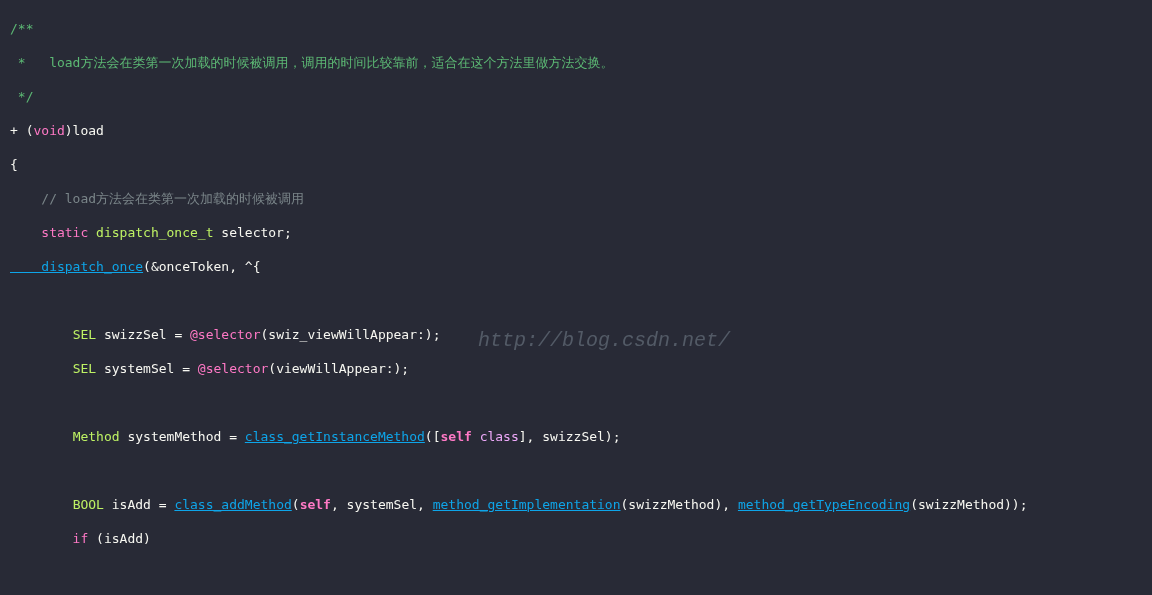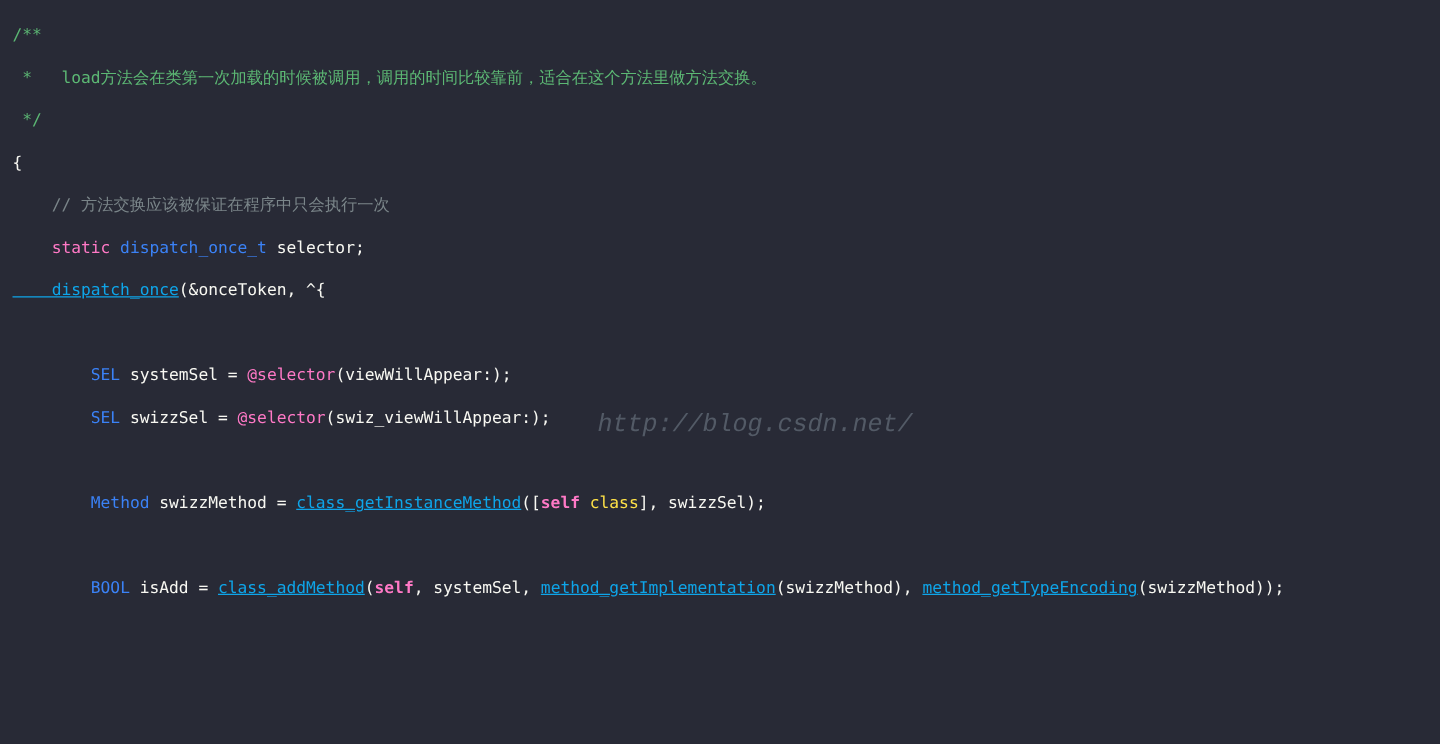--- a/index.html
+++ b/index.html
@@ -1,47 +1,49 @@
 <!DOCTYPE html>
 <html><head>
 <meta charset="utf-8">
 <style>
   html,body{margin:0;padding:0;width:1152px;height:595px;background:#282a36;font-family:Menlo,Consolas,"DejaVu Sans Mono",monospace;font-size:13px;line-height:17px;overflow:hidden;}
   .code{color:#f8f8f2;padding:3px 0 0 10px;white-space:pre;}
   .line{min-height:17px;}
   .comment{color:#7a8589;}
   .doc{color:#5cb874;}
   .kw{color:#ff79c6;}
-  .type{color:#3b82f6;}
+  .type{color:#bef264;}
   .id{color:#f8f8f2;}
   .fn{color:#0ea5e9;text-decoration:underline;}
-  .sel{color:#fde047;}
+  .sel{color:#f0abfc;}
   .at{color:#ff79c6;}
   .br{color:#f8f8f2;}
   .selfkw{color:#ff79c6;font-weight:bold;}
   .watermark{position:absolute;top:332px;left:478px;color:#6a7580;font-family:Liberation Mono, monospace;font-size:20px;font-style:italic;opacity:0.65;pointer-events:none;}
 </style>
 </head>
 <body>
 
 <div class="code">
 <div class="line"><span class="doc">/**</span></div>
 <div class="line"><span class="doc"> *   load方法会在类第一次加载的时候被调用，调用的时间比较靠前，适合在这个方法里做方法交换。</span></div>
 <div class="line"><span class="doc"> */</span></div>
+<div class="line"><span class="id">+ (</span><span class="kw">void</span><span class="id">)load</span></div>
 <div class="line"><span class="br">{</span></div>
-<div class="line"><span class="comment">    // 方法交换应该被保证在程序中只会执行一次</span></div>
+<div class="line"><span class="comment">    // load方法会在类第一次加载的时候被调用</span></div>
 <div class="line"><span class="kw">    static </span><span class="type">dispatch_once_t</span><span class="id"> selector;</span></div>
 <div class="line"><span class="fn">    dispatch_once</span><span class="id">(&amp;onceToken, ^{</span></div>
 <div class="line"></div>
+<div class="line">        <span class="type">SEL</span><span class="id"> swizzSel = </span><span class="at">@selector</span><span class="id">(swiz_viewWillAppear:);</span></div>
 <div class="line">        <span class="type">SEL</span><span class="id"> systemSel = </span><span class="at">@selector</span><span class="id">(viewWillAppear:);</span></div>
-<div class="line">        <span class="type">SEL</span><span class="id"> swizzSel = </span><span class="at">@selector</span><span class="id">(swiz_viewWillAppear:);</span></div>
 <div class="line"></div>
-<div class="line">        <span class="type">Method</span><span class="id"> swizzMethod = </span><span class="fn">class_getInstanceMethod</span><span class="id">([</span><span class="selfkw">self</span><span class="sel"> class</span><span class="id">], swizzSel);</span></div>
+<div class="line">        <span class="type">Method</span><span class="id"> systemMethod = </span><span class="fn">class_getInstanceMethod</span><span class="id">([</span><span class="selfkw">self</span><span class="sel"> class</span><span class="id">], swizzSel);</span></div>
 <div class="line"></div>
 <div class="line">        <span class="type">BOOL</span><span class="id"> isAdd = </span><span class="fn">class_addMethod</span><span class="id">(</span><span class="selfkw">self</span><span class="id">, </span><span class="id">systemSel, </span><span class="fn">method_getImplementation</span><span class="id">(swizzMethod), </span><span class="fn">method_getTypeEncoding</span><span class="id">(swizzMethod));</span></div>
+<div class="line"><span class="kw">        if</span><span class="id"> (isAdd)</span></div>
 
 
 
 
 
 
 
 
 
 

